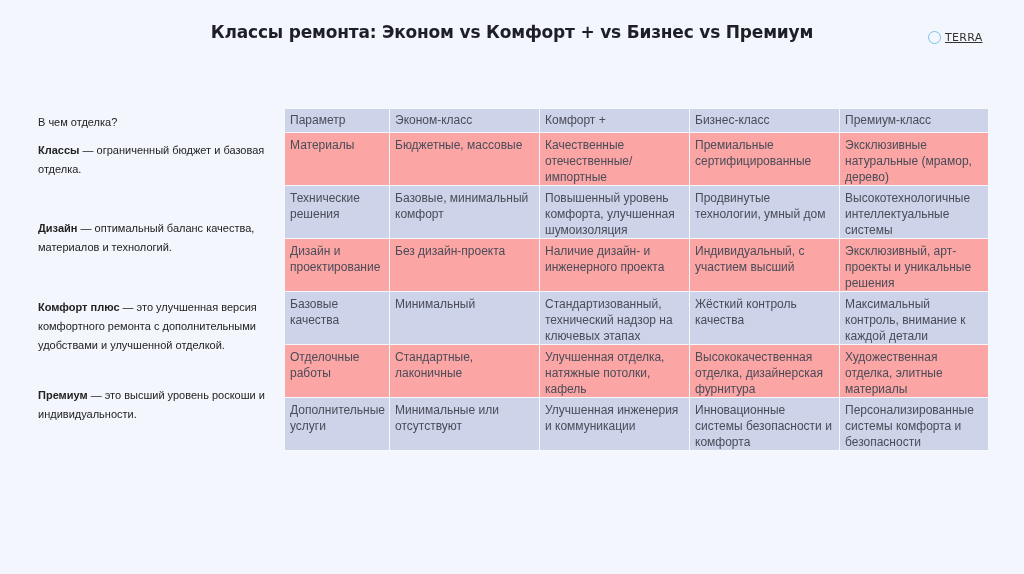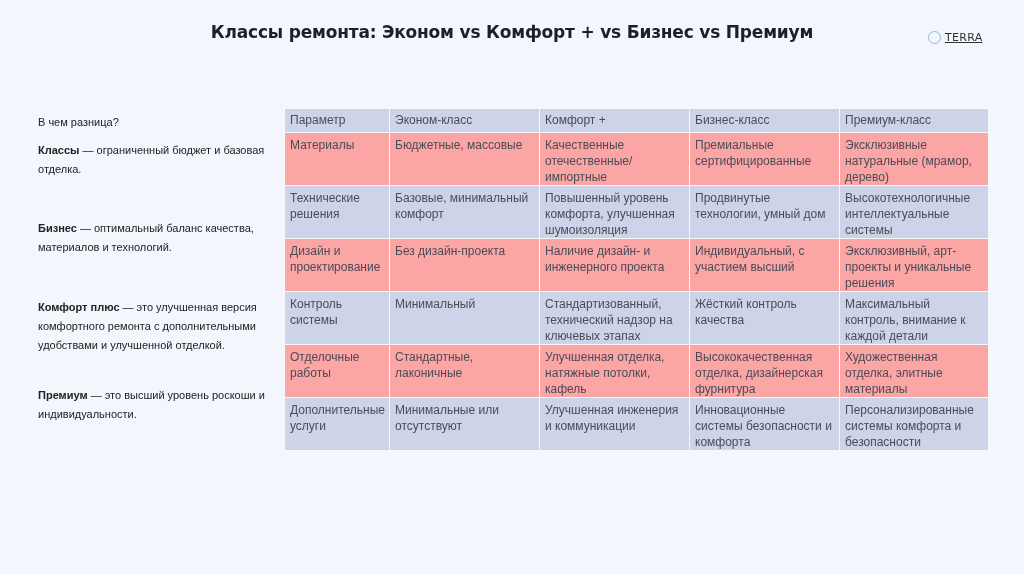--- a/index.html
+++ b/index.html
@@ -64,23 +64,23 @@
 <body>
 
 <div class="title">Классы ремонта: Эконом vs Комфорт + vs Бизнес vs Премиум</div>
 
 <div class="logo">
   <div class="logo-ring"></div>
   <span class="logo-text">TERRA</span>
 </div>
 
 <div class="left">
-  <p class="q">В чем разница?</p>
+  <p class="q">В чем отделка?</p>
   <p class="sec-econom"><span class="b">Классы</span><span> — ограниченный бюджет и базовая отделка.</span></p>
-  <p class="sec-biznes"><span class="b">Бизнес</span><span> — оптимальный баланс качества, материалов и технологий.</span></p>
+  <p class="sec-biznes"><span class="b">Дизайн</span><span> — оптимальный баланс качества, материалов и технологий.</span></p>
   <p class="sec-komfort"><span class="b">Комфорт плюс</span><span> — это улучшенная версия комфортного ремонта с дополнительными удобствами и улучшенной отделкой.</span></p>
   <p class="sec-premium"><span class="b">Премиум</span><span> — это высший уровень роскоши и индивидуальности.</span></p>
 </div>
 
 <table class="cmp">
   <tbody>
       <tr class="hdr">
     <td class="c0">Параметр</td>
     <td class="c1">Эконом-класс</td>
     <td class="c2">Комфорт +</td>
@@ -102,21 +102,21 @@
     <td class="c4">Высокотехнологичные интеллектуальные системы</td>
   </tr>
   <tr class="odd">
     <td class="c0">Дизайн и проектирование</td>
     <td class="c1">Без дизайн-проекта</td>
     <td class="c2">Наличие дизайн- и инженерного проекта</td>
     <td class="c3">Индивидуальный, с участием высший</td>
     <td class="c4">Эксклюзивный, арт-проекты и уникальные решения</td>
   </tr>
   <tr class="even">
-    <td class="c0">Контроль системы</td>
+    <td class="c0">Базовые качества</td>
     <td class="c1">Минимальный</td>
     <td class="c2">Стандартизованный, технический надзор на ключевых этапах</td>
     <td class="c3">Жёсткий контроль качества</td>
     <td class="c4">Максимальный контроль, внимание к каждой детали</td>
   </tr>
   <tr class="odd">
     <td class="c0">Отделочные работы</td>
     <td class="c1">Стандартные, лаконичные</td>
     <td class="c2">Улучшенная отделка, натяжные потолки, кафель</td>
     <td class="c3">Высококачественная отделка, дизайнерская фурнитура</td>

